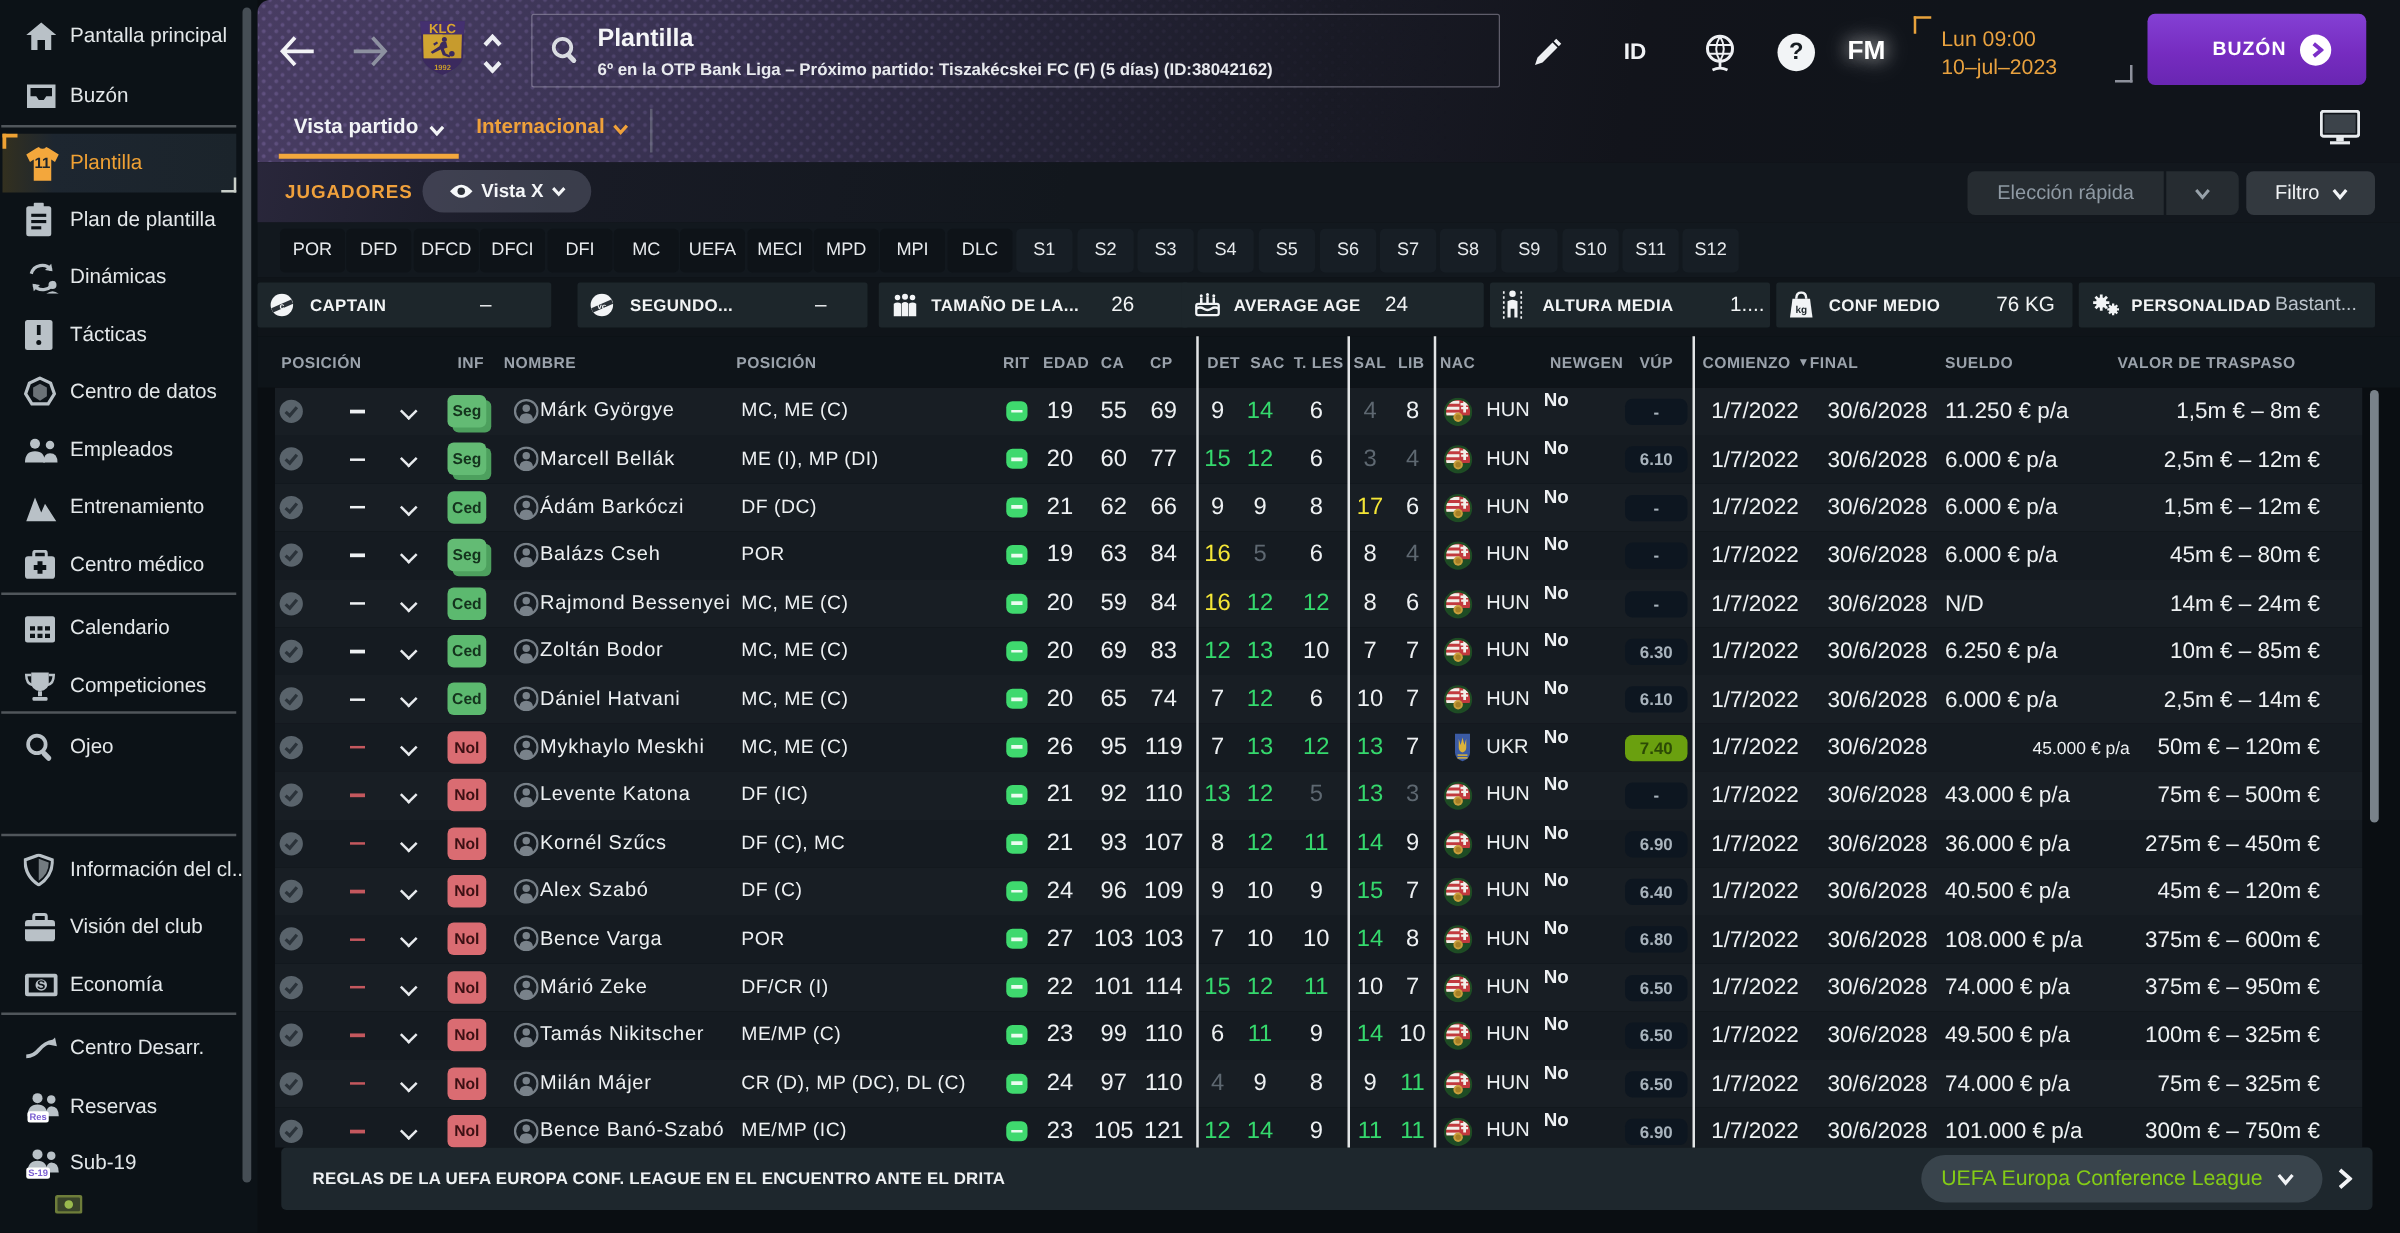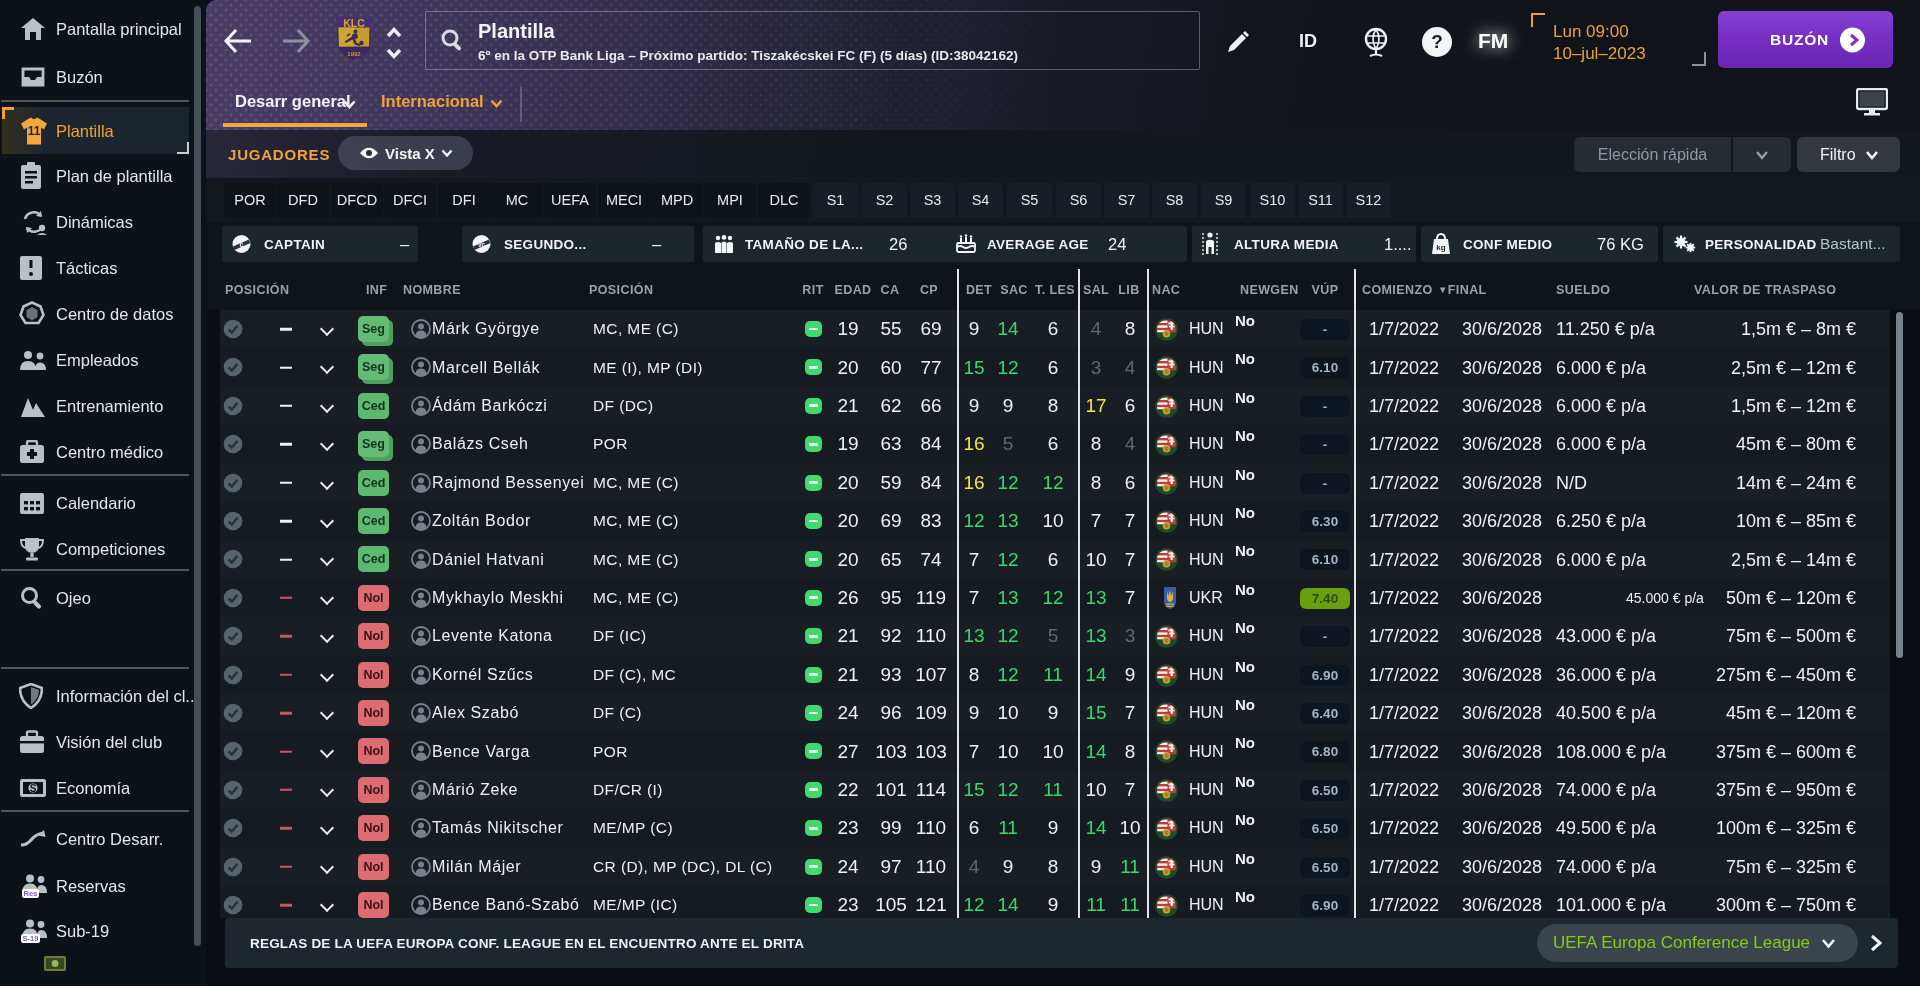--- a/index.html
+++ b/index.html
@@ -289,21 +289,21 @@
 <svg width="10" height="14" viewBox="0 0 10 14" style="position:absolute;left:131px;top:22px">
           <path d="M2 2 L8 7 L2 12" fill="none" stroke="#7c30c8" stroke-width="3"></path>
         </svg>
 </div>
 <svg width="32" height="28" viewBox="0 0 32 28" style="position:absolute;left:1650px;top:88px">
 <rect x="1" y="1" width="30" height="20" rx="2" fill="none" stroke="#e8ebee" stroke-width="2.4"></rect>
 <rect x="3.5" y="3.5" width="25" height="15" fill="#3c434a"></rect>
 <rect x="13" y="21" width="6" height="4" fill="#e8ebee"></rect>
         <rect x="8" y="25" width="16" height="2.5" fill="#e8ebee"></rect>
 </svg>
-<div style="position:absolute;left:29px;top:92px;font-size:16.5px;font-weight:bold;color:#f2f4f6">Desarr general</div>
+<div style="position:absolute;left:29px;top:92px;font-size:16.5px;font-weight:bold;color:#f2f4f6">Vista partido</div>
 <svg width="13" height="9" viewBox="0 0 13 9" style="position:absolute;left:137px;top:100px">
         <path d="M1.5 1.5 L6.5 7 L11.5 1.5" fill="none" stroke="#f2f4f6" stroke-width="2.6"></path>
       </svg>
 <div style="position:absolute;left:17px;top:123px;width:144px;height:4px;background:#f3a83d"></div>
 <div style="position:absolute;left:175px;top:92px;font-size:16.5px;font-weight:bold;color:#efa13a">Internacional</div>
 <svg width="13" height="9" viewBox="0 0 13 9" style="position:absolute;left:284px;top:99px">
         <path d="M1.5 1.5 L6.5 7 L11.5 1.5" fill="none" stroke="#efa13a" stroke-width="2.6"></path>
       </svg>
 <div style="position:absolute;left:314px;top:87px;width:1.5px;height:35px;background:rgba(140,146,155,.45)"></div>
 </div>
@@ -353,21 +353,21 @@
 <div class="posbtn sbtn" style="left:801px;width:45px">S5</div>
 <div class="posbtn sbtn" style="left:850px;width:45px">S6</div>
 <div class="posbtn sbtn" style="left:898px;width:45px">S7</div>
 <div class="posbtn sbtn" style="left:946px;width:45px">S8</div>
 <div class="posbtn sbtn" style="left:995px;width:45px">S9</div>
 <div class="posbtn sbtn" style="left:1044px;width:45px">S10</div>
 <div class="posbtn sbtn" style="left:1092px;width:45px">S11</div>
 <div class="posbtn sbtn" style="left:1140px;width:45px">S12</div>
 </div>
 <div id="statsrow">
-<div class="stile" style="left:16px;width:196px">
+<div class="stile" style="left:0;width:235px">
         <svg class="ic" width="19" height="19" viewBox="0 0 19 19">
           <circle cx="9.5" cy="9.5" r="9" fill="#f2f4f6"></circle>
           <path d="M1 12 L17 5 L18.5 8.5 L2.5 15.5 Z" fill="#2a3138"></path>
           <text x="9.5" y="12.5" font-size="7" font-weight="bold" fill="#f2f4f6" text-anchor="middle" font-family="Liberation Sans">c</text>
         </svg>
         <div class="lab" style="left:42px">CAPTAIN</div>
         <div class="val" style="left:178px;">–</div>
       </div>
 <div class="stile" style="left:256px;width:232px">
         <svg class="ic" width="19" height="19" viewBox="0 0 19 19">

